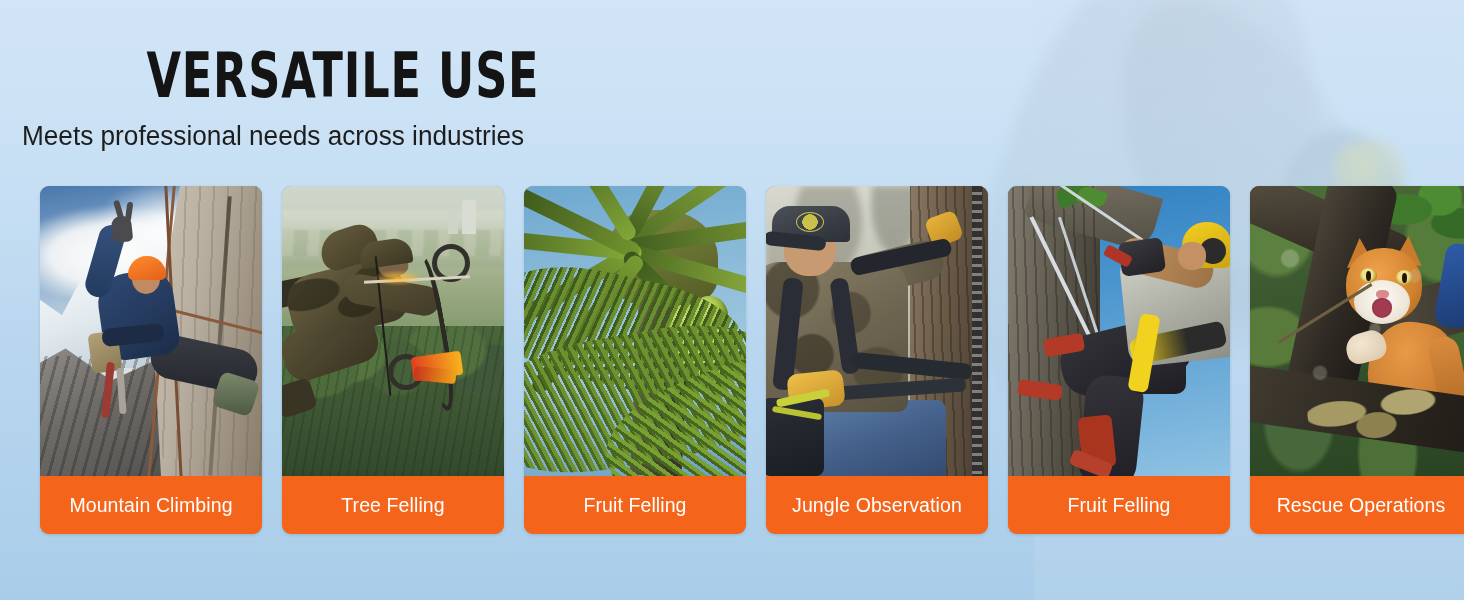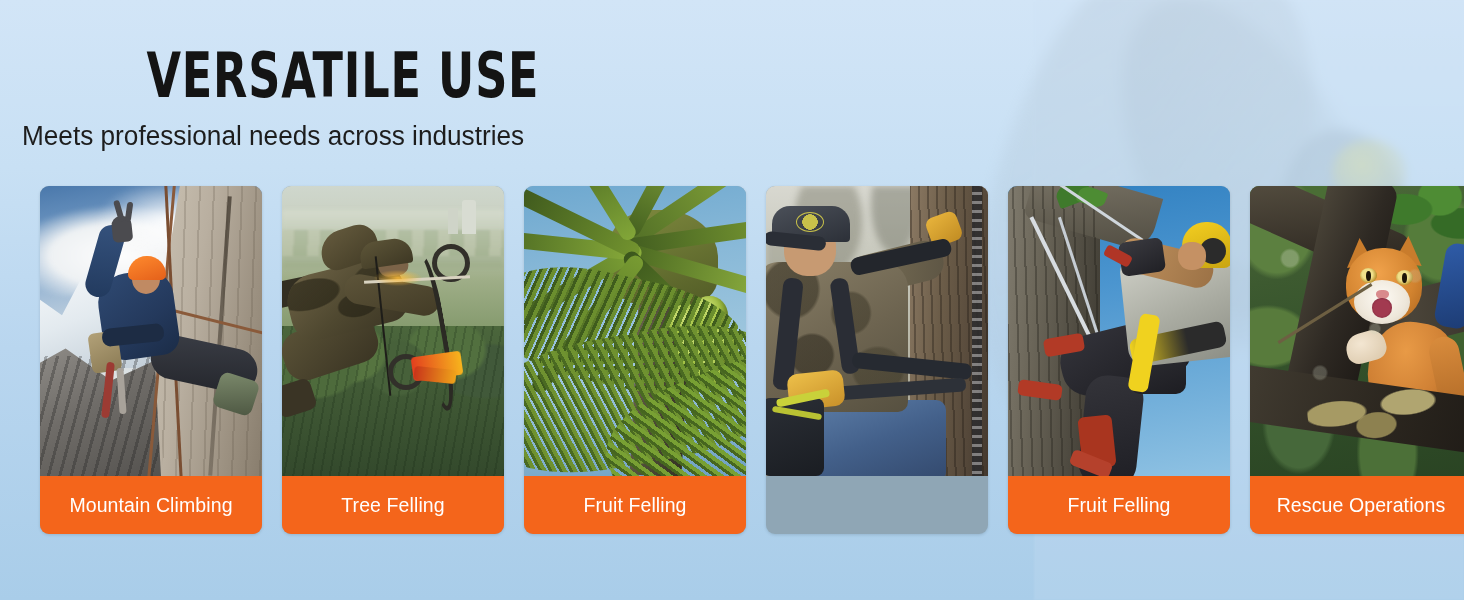--- a/index.html
+++ b/index.html
@@ -399,20 +399,21 @@
           <div class="ph c4-cap"></div>
           <div class="ph c4-brim"></div>
         <div class="ph c4-logo"></div>
         <div class="ph c4-bar"></div>
           <div class="ph c4-bar2"></div>
         <div class="ph c4-glove"></div>
         <div class="ph c4-pouch"></div>
           <div class="ph c4-cord"></div>
           <div class="ph c4-cord2"></div>
       </div>
+      <div class="label">Jungle Observation</div>
     </div>
 
     <div class="card">
       <div class="photo">
         <div class="ph c5-sky"></div>
         <div class="ph c5-trunk"></div>
           <div class="ph c5-branch"></div>
           <div class="ph c5-bark"></div>
         <div class="ph c5-leaf"></div>
           <div class="ph c5-leaf2"></div>

